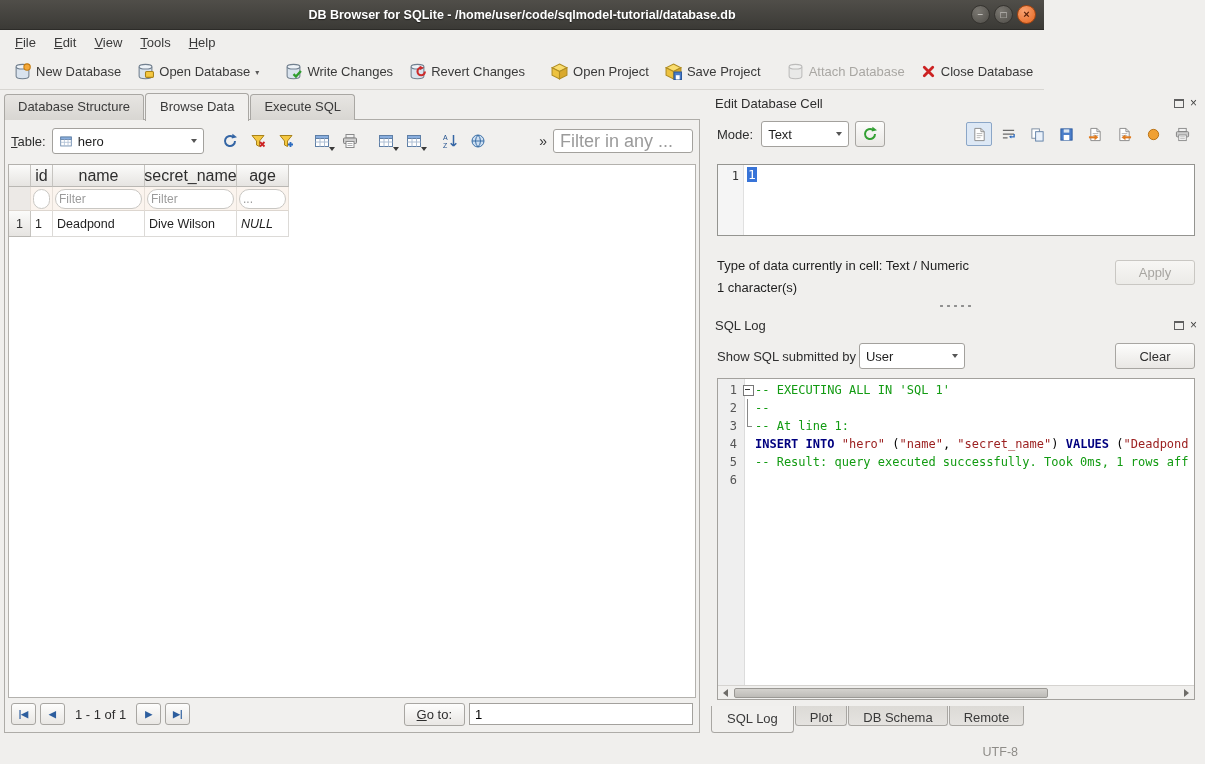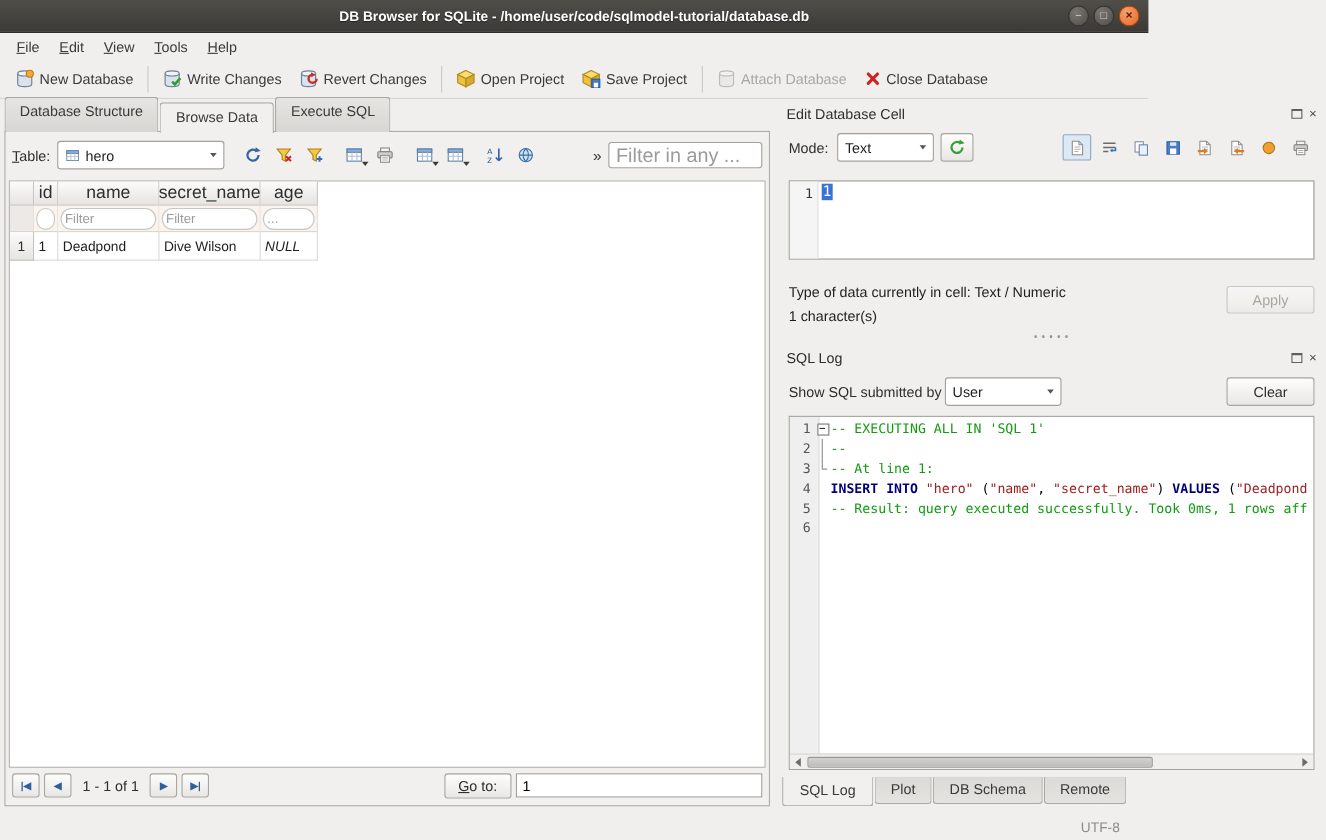--- a/index.html
+++ b/index.html
@@ -23,21 +23,21 @@
 .toolbar{position:absolute;top:54px;left:0;width:100%;height:36px;display:flex;align-items:center;padding:0 6px;border-bottom:1px solid #d8d6d2}
 .tb-item{display:flex;align-items:center;gap:5px;padding:5px 8px;border-radius:3px;color:#3a3a3a;white-space:nowrap}
 .tb-item.disabled{color:#a9a7a3}
 .tb-item.disabled svg{opacity:.45;filter:grayscale(1)}
 .tb-sep{width:1px;height:24px;background:#cbc9c5;margin:0 5px}
 .dd-arrow{font-size:8px;color:#5a5a5a;align-self:flex-end;padding-bottom:3px}
 
 
 .left-pane{position:absolute;left:0;top:90px;width:706px;height:650px}
 .tabs{position:absolute;left:4px;top:2px;height:28px;display:flex;align-items:flex-end;z-index:3}
-.tab{color:#3a3a3a;border:1px solid #a9a7a3;border-bottom:none;border-radius:3.5px 3.5px 0 0;padding:4px 13px 12px;background:linear-gradient(#e7e5e2,#d8d6d2);margin-right:1px}
+.tab{color:#3a3a3a;border:1px solid #a9a7a3;border-bottom:none;border-radius:3.5px 3.5px 0 0;padding:4px 13px 6px;background:linear-gradient(#e7e5e2,#d8d6d2);margin-right:1px}
 .tab.active{background:#f1f0ee;padding:5px 14px 7px;position:relative;top:1px}
 .browse-panel{position:absolute;left:4px;top:29px;width:696px;height:614px;border:1px solid #aeaca8;background:#f1f0ee}
 .controls-row{position:absolute;left:6px;right:6px;top:8px;height:26px;display:flex;align-items:center}
 .combo{height:26px;background:#fff;border:1px solid #a3a19d;border-radius:3px;display:flex;align-items:center;padding:0 6px;gap:5px;color:#1e1e1e}
 .combo .tri{margin-left:auto;width:0;height:0;border-left:3.5px solid transparent;border-right:3.5px solid transparent;border-top:4.5px solid #555}
 .table-combo{width:152px;margin-left:6px}
 .icon-btn{width:28px;height:24px;display:flex;align-items:center;justify-content:center;position:relative;border:1px solid transparent;border-radius:3px}
 .mini-dd{position:absolute;right:0;bottom:1px;width:0;height:0;border-left:3px solid transparent;border-right:3px solid transparent;border-top:4px solid #3a3a3a}
 .overflow{font-size:14px;color:#333;margin:0 6px 0 auto}
 .filter-any{width:140px;height:24px;border:1px solid #a3a19d;border-radius:3px;padding:0 6px;font-size:18px;font-family:"Liberation Sans",sans-serif}
@@ -98,21 +98,21 @@
 .code span[data-tok="keyword"]{color:#00007f;font-weight:bold}
 .code span[data-tok="string"]{color:#9c2121}
 .code span[data-tok="plain"]{color:#000}
 .hscroll{position:absolute;left:0;right:0;bottom:0;height:14px;background:#f0efed;border-top:1px solid #d5d3d0;display:flex;align-items:center}
 .sb-btn{width:15px;height:13px;display:flex;align-items:center;justify-content:center}
 .tri-l{width:0;height:0;border-top:4px solid transparent;border-bottom:4px solid transparent;border-right:5px solid #6e6c68}
 .tri-r{width:0;height:0;border-top:4px solid transparent;border-bottom:4px solid transparent;border-left:5px solid #6e6c68}
 .sb-thumb{height:10px;width:66%;background:linear-gradient(#d4d2ce,#bdbbb7);border:1px solid #9a9894;border-radius:2px;margin:0 1px}
 .sb-track{flex:1}
 .dock-tabs{position:absolute;left:4px;top:616px;height:26px;display:flex;align-items:flex-start}
-.dtab{color:#3a3a3a;padding:4px 14px 5px;border:1px solid #a9a7a3;border-top:none;background:linear-gradient(#dcdad6,#e5e3e0);margin-right:1px;border-radius:0 0 3.5px 3.5px}
+.dtab{color:#3a3a3a;padding:4px 14px 0;border:1px solid #a9a7a3;border-top:none;background:linear-gradient(#dcdad6,#e5e3e0);margin-right:1px;border-radius:0 0 3.5px 3.5px}
 .dtab.active{background:#f1f0ee;padding:5px 15px 6px}
 
 
 .statusbar{position:absolute;left:0;top:740px;width:100%;height:24px;display:flex;align-items:center;justify-content:flex-end;padding-right:26px;font-size:12.5px;color:#8e8c88}
 svg{display:block}
 </style>
 </head>
 <body>
 
 <svg width="0" height="0" style="position:absolute" aria-hidden="true">
@@ -174,20 +174,30 @@
   <div class="toolbar">
     <div class="tb-item">
       <span>
           <svg width="17" height="17" viewBox="0 0 16 16">
             <use href="#i-cyl"></use>
             <circle cx="12.3" cy="3.8" r="3" fill="#f5a93a" stroke="#c47b10"></circle>
           </svg>
         </span>
       <span>New Database</span>
     </div>
+    <div class="tb-item">
+      <span>
+          <svg width="17" height="17" viewBox="0 0 16 16">
+            <use href="#i-cyl"></use>
+            <rect x="8" y="8" width="7.5" height="5.5" rx="1" fill="#f5c842" stroke="#a8821a"></rect>
+          </svg>
+        </span>
+      <span>Open Database</span>
+      <span class="dd-arrow">▾</span>
+    </div>
     <div class="tb-sep"></div>
     <div class="tb-item">
       <span>
           <svg width="17" height="17" viewBox="0 0 16 16">
             <use href="#i-cyl"></use>
             <path d="M8 10.5 l2.3 2.3 L15 7.5" fill="none" stroke="#2f9e2f" stroke-width="2.2"></path>
           </svg>
         </span>
       <span>Write Changes</span>
     </div>

